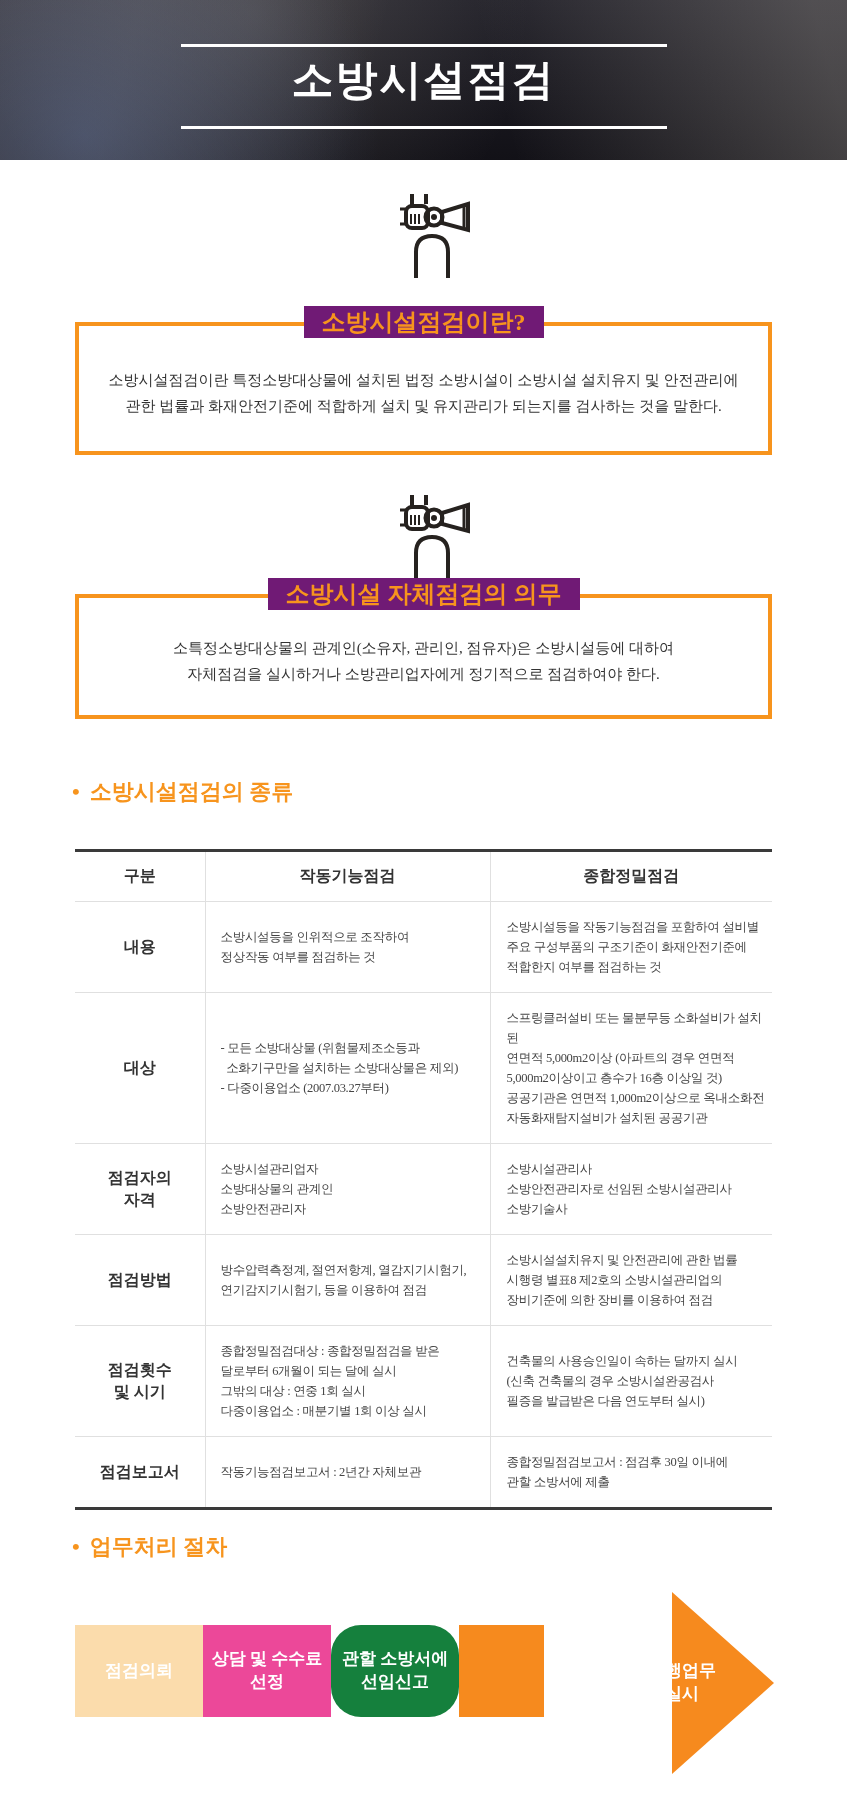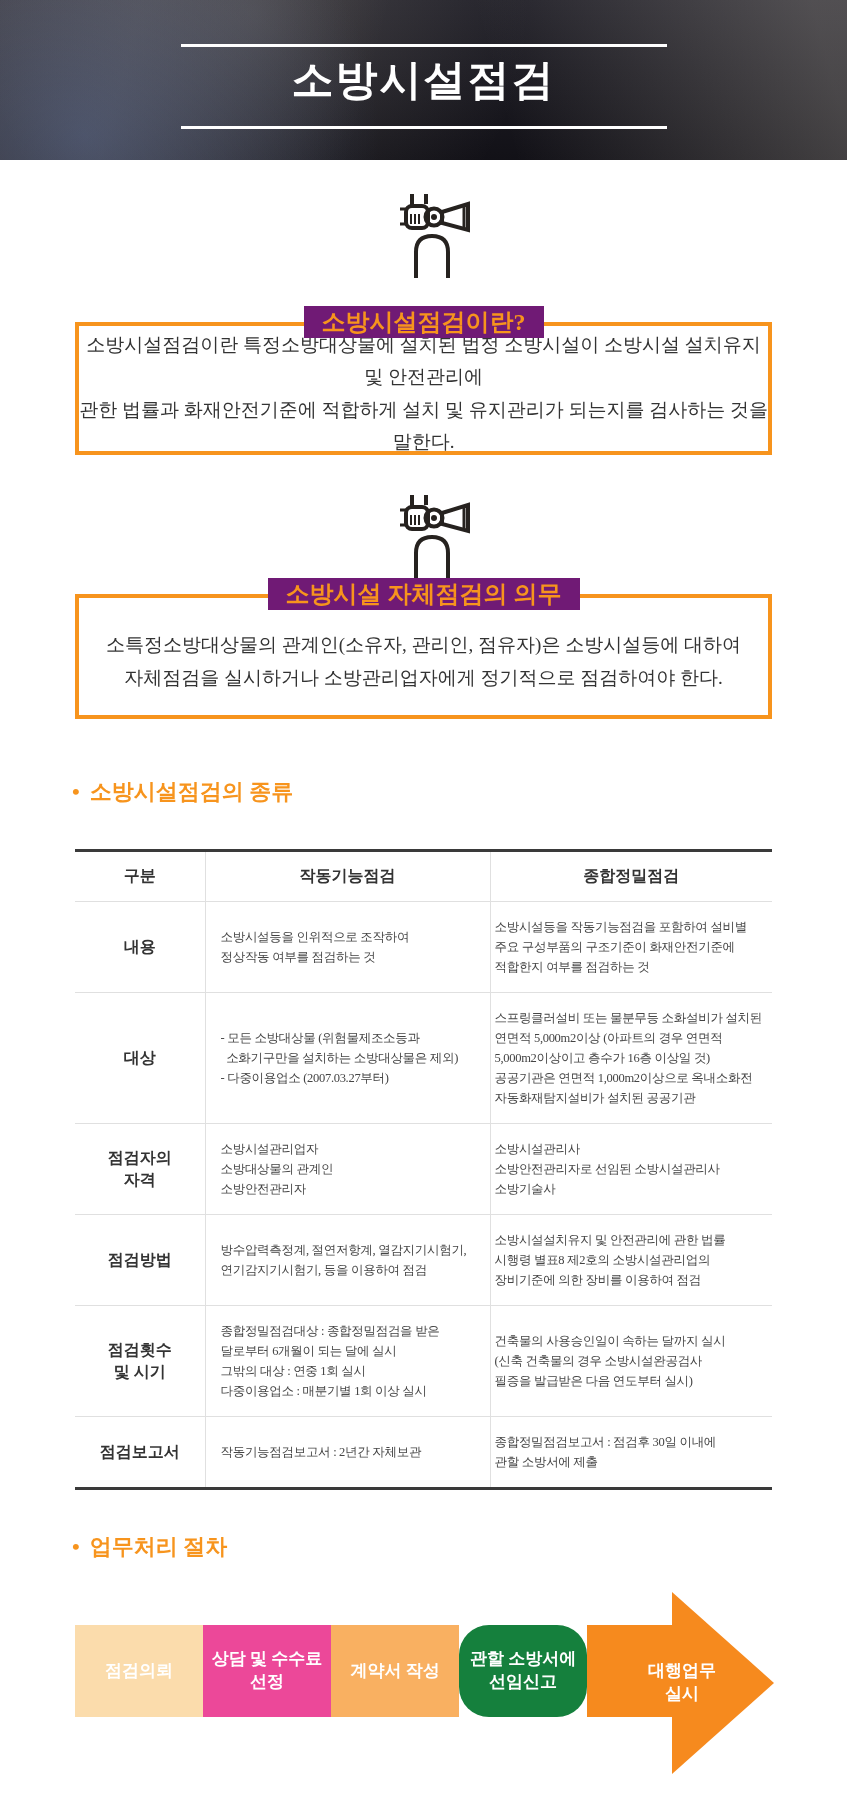--- a/index.html
+++ b/index.html
@@ -33,21 +33,21 @@
   
   .legend-box { position:relative; width:697px; margin:0 auto; border:4px solid #F7941D; }
   .legend-box.intro { margin-top:44px; height:133px; }
   .legend-box.duty  { margin-top:15px; height:125px; }
   .legend-title {
     position:absolute; top:-4px; left:50%; transform:translate(-50%,-50%);
     background:#701a75; padding:0 18px; color:#F7941D; font-size:24px; font-weight:bold; white-space:nowrap;
   }
   .legend-body {
     height:100%; display:flex; align-items:center; justify-content:center;
-    text-align:center; font-size:19px; line-height:1.7; color:#333;
+    text-align:center; font-size:15px; line-height:1.7; color:#333;
     white-space:pre-line; padding-top:10px;
   }
   
   .section-title {
     display:flex; align-items:center; margin-left:72px;
     color:#F7941D; font-size:22px; font-weight:bold;
   }
   .section-title .bullet { font-size:22px; margin-right:10px; }
   .types-title { margin-top:58px; }
   
@@ -61,21 +61,21 @@
   .spec-table td { border-top:1px solid #e0e0e0; vertical-align:middle; }
   .spec-table td + td, .spec-table th + th { border-left:1px solid #e0e0e0; }
   .row-label {
     width:130px; text-align:center; font-weight:bold; font-size:16px; color:#333;
     white-space:pre-line; line-height:1.4; padding:14px 4px;
   }
   .cell {
     font-size:12.5px; line-height:1.6; color:#444; white-space:pre-line;
     padding:15px 6px 15px 15px; letter-spacing:-0.3px; overflow-wrap:break-word;
   }
-  .cell.comp { padding-left:4px; padding-right:3px; }
+  .cell.comp { padding-left:16px; padding-right:3px; }
   
   .process-block { position:absolute; top:1532px; left:0; width:847px; }
   .flow { position:relative; margin:30px 0 0 75px; width:699px; height:182px; }
   .flow-bar { position:absolute; left:0; top:33px; display:flex; height:92px; }
   .flow-step {
     width:128px; height:92px; display:flex; align-items:center; justify-content:center;
     text-align:center; color:#fff; font-weight:bold; font-size:17px; line-height:1.35;
     white-space:pre-line;
   }
   .flow-step.last-body { width:85px; }
@@ -217,21 +217,20 @@
   <div class="process-block">
     <div class="section-title">
       <span class="bullet">•</span>
       <span>업무처리 절차</span>
     </div>
     <div class="flow">
       <div class="flow-bar">
         <div class="flow-step" style="background-color: rgb(251, 220, 172);">점검의뢰</div>
         <div class="flow-step" style="background-color: #ec4899;">상담 및 수수료
 선정</div>
-        <div class="flow-step" style="background-color: rgb(249, 176, 97);">계약서 작성</div>
         <div class="flow-step" style="background-color: #15803d; border-radius: 30px;">관할 소방서에
 선임신고</div>
         <div class="flow-step last-body" style="background-color: rgb(246, 138, 30);"></div>
       </div>
       <svg class="flow-head" width="102" height="182" viewBox="0 0 102 182">
         <polygon points="0,0 102,91 0,182" fill="#F68A1E"></polygon>
       </svg>
       <div class="flow-step5-label">대행업무
 실시</div>
     </div>

